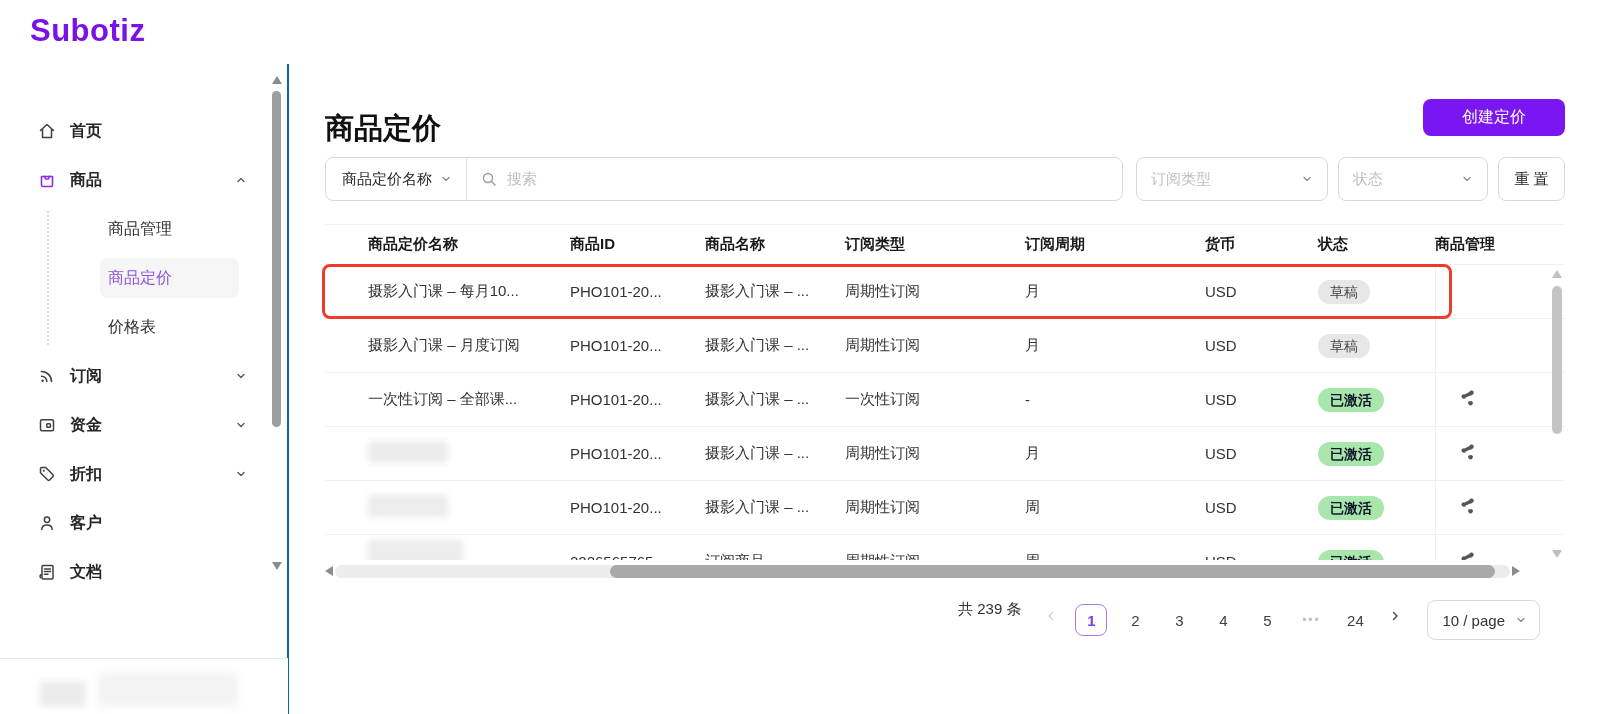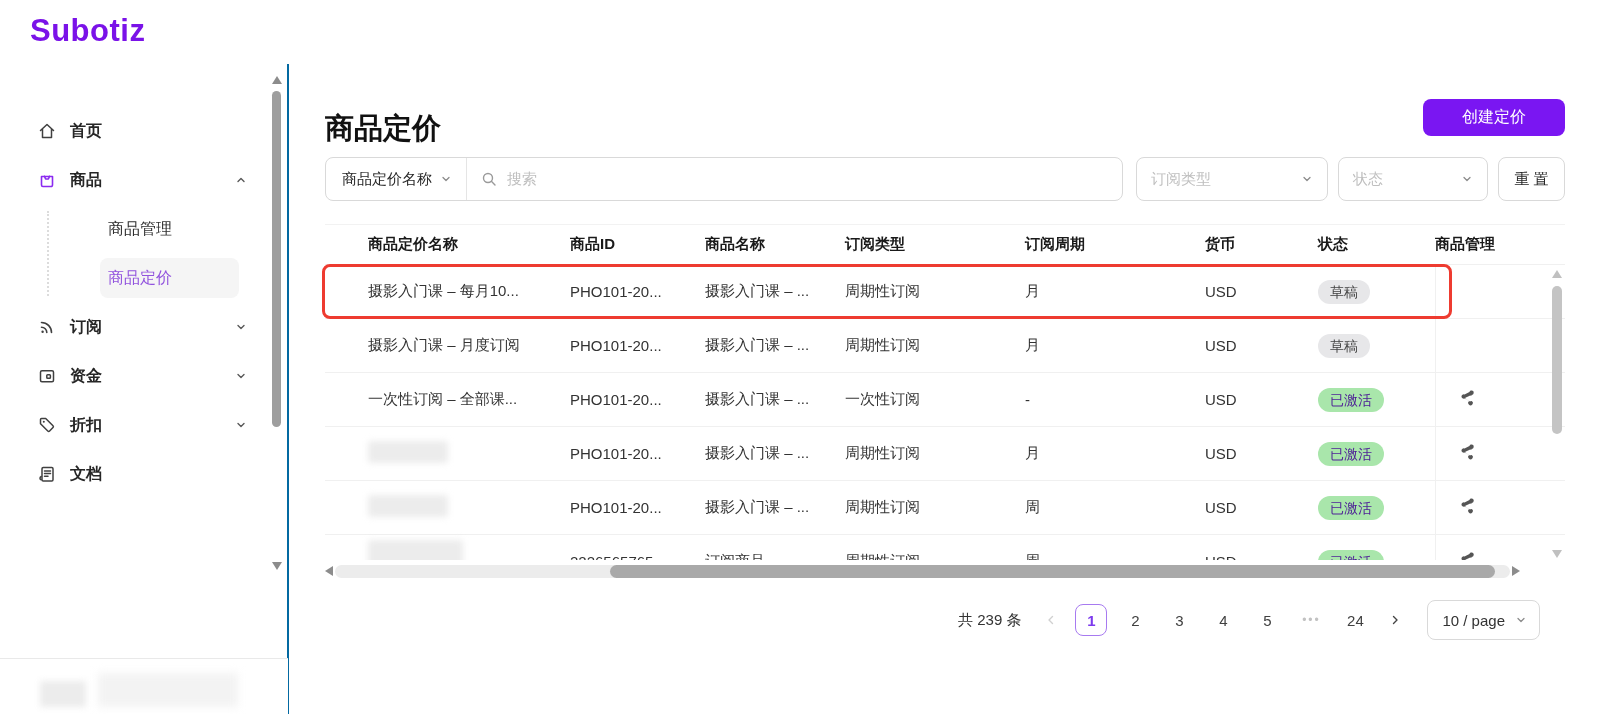--- a/index.html
+++ b/index.html
@@ -71,21 +71,21 @@
   .table-wrap{position:absolute;left:0;top:160px;width:1240px;height:336px;}
   .table-clip{width:1240px;height:336px;overflow:hidden;}
   table{border-collapse:collapse;table-layout:fixed;width:1240px;}
   th{font-size:15px;font-weight:700;color:#1a1a1a;text-align:left;height:40px;padding:0;
      border-top:1px solid #f2f2f2;border-bottom:1px solid #f0f0f0;vertical-align:middle;}
   td{font-size:15px;color:#333;height:54px;padding:0;border-bottom:1px solid #f0f0f0;vertical-align:middle;}
   th.c0,td.c0{padding-left:43px;}
   td.c7{border-left:1px solid #f0f0f0;padding-left:22px;}
   .badge{display:inline-block;padding:5px 12px;border-radius:13px;font-size:14px;line-height:1;}
   .badge.draft{background:var(--draft-bg);color:#444;}
-  .badge.active{background:var(--active-bg);color:#4c1d95;}
+  .badge.active{background:var(--active-bg);color:#0f172a;font-weight:bold;}
   .redact{display:inline-block;width:80px;height:22px;background:#ececec;filter:blur(3px);border-radius:3px;}
   .redact.tall{width:95px;height:40px;}
   .share-btn{display:inline-flex;cursor:pointer;color:#555;}
   
   .highlight-box{position:absolute;left:-3px;top:40px;width:1130px;height:55px;
       border:3px solid var(--red);border-radius:8px;pointer-events:none;z-index:5;}
   
   .v-scroll{position:absolute;right:3px;top:44px;width:10px;height:292px;}
   .v-scroll .arr-up,.v-scroll .arr-dn{position:absolute;left:0;width:0;height:0;
       border-left:5px solid transparent;border-right:5px solid transparent;}
@@ -96,21 +96,21 @@
   
   .h-scroll{position:absolute;left:0;top:500px;width:1195px;height:14px;display:flex;align-items:center;}
   .h-scroll .arr-l{width:0;height:0;border-top:5px solid transparent;border-bottom:5px solid transparent;
       border-right:8px solid #8c8c8c;margin-right:2px;}
   .h-scroll .arr-r{width:0;height:0;border-top:5px solid transparent;border-bottom:5px solid transparent;
       border-left:8px solid #8c8c8c;margin-left:2px;}
   .h-scroll .track{flex:1;height:13px;background:#ececec;border-radius:7px;position:relative;}
   .h-scroll .thumb{position:absolute;left:275px;top:0;width:885px;height:13px;background:#a9a9a9;border-radius:7px;}
 
   
-  .pagination{position:absolute;top:536px;right:25px;height:40px;display:flex;align-items:center;gap:10px;}
+  .pagination{position:absolute;top:536px;right:25px;height:40px;display:flex;gap:10px;}
   .pg-total{font-size:15px;color:#333;margin-right:6px;}
   .pg-arrow{width:28px;height:32px;display:flex;align-items:center;justify-content:center;cursor:pointer;color:#444;}
   .pg-arrow.disabled{color:#d0d0d0;cursor:default;}
   .page-item{min-width:32px;height:32px;display:flex;align-items:center;justify-content:center;
       font-size:15px;color:#404040;border-radius:8px;cursor:pointer;padding:0 4px;}
   .page-item.active{border:1px solid #a77af0;color:#7C3AED;font-weight:600;}
   .page-item.ellipsis{color:#c2c2c2;letter-spacing:2px;font-size:12px;}
   .size-select{height:40px;border:1px solid #d9d9d9;border-radius:8px;background:#fff;display:flex;
       align-items:center;gap:10px;padding:0 12px 0 14px;font-size:15px;color:#333;cursor:pointer;margin-left:8px;}
   svg{display:block;}
@@ -147,20 +147,23 @@
       </span>
     </div>
     <div class="submenu">
       <span class="dotline"></span>
       <div class="submenu-item">
         <span>商品管理</span>
       </div>
       <div class="submenu-item active">
         <span>商品定价</span>
       </div>
+      <div class="submenu-item">
+        <span>价格表</span>
+      </div>
     </div>
     <div class="menu-item">
       <span class="mi-icon">
         <svg width="20" height="20" viewBox="0 0 20 20" fill="none" stroke="currentColor" stroke-width="1.6" stroke-linecap="round">
             <path d="M4.5 10.2 a5.3 5.3 0 0 1 5.3 5.3 M4.5 5.5 a10 10 0 0 1 10 10"></path>
             <circle cx="5.6" cy="14.8" r="1.2" fill="currentColor" stroke="none"></circle>
           </svg>
       </span>
       <span class="mi-label">订阅</span>
       <span class="mi-chev">
@@ -189,20 +192,29 @@
             <path d="M3.5 8.7 V4.5 a1 1 0 0 1 1-1 h4.2 l7.3 7.3 a1.3 1.3 0 0 1 0 1.8 l-3.4 3.4 a1.3 1.3 0 0 1-1.8 0 Z"></path>
             <circle cx="6.8" cy="6.8" r="1" fill="currentColor" stroke="none"></circle>
           </svg>
       </span>
       <span class="mi-label">折扣</span>
       <span class="mi-chev">
         <svg width="12" height="12" viewBox="0 0 12 12">
             <polyline points="3,4.5 6,7.5 9,4.5" fill="none" stroke="#595959" stroke-width="1.4" stroke-linecap="round" stroke-linejoin="round"></polyline>
           </svg>
       </span>
+    </div>
+    <div class="menu-item">
+      <span class="mi-icon">
+        <svg width="20" height="20" viewBox="0 0 20 20" fill="none" stroke="currentColor" stroke-width="1.5" stroke-linecap="round">
+            <circle cx="10" cy="6.8" r="2.7"></circle>
+            <path d="M4.8 16.6 c0-3 2.3-4.7 5.2-4.7 s5.2 1.7 5.2 4.7"></path>
+          </svg>
+      </span>
+      <span class="mi-label">客户</span>
     </div>
     <div class="menu-item">
       <span class="mi-icon">
         <svg width="20" height="20" viewBox="0 0 20 20" fill="none" stroke="currentColor" stroke-width="1.5" stroke-linecap="round" stroke-linejoin="round">
             <rect x="5" y="3.5" width="11" height="13.5" rx="1.2"></rect>
             <path d="M7.5 7 h6 M7.5 9.6 h6 M7.5 12.2 h3.5"></path>
             <path d="M4.2 12.5 c-1.6.7-1.6 2.6 0 3.3"></path>
           </svg>
       </span>
       <span class="mi-label">文档</span>

